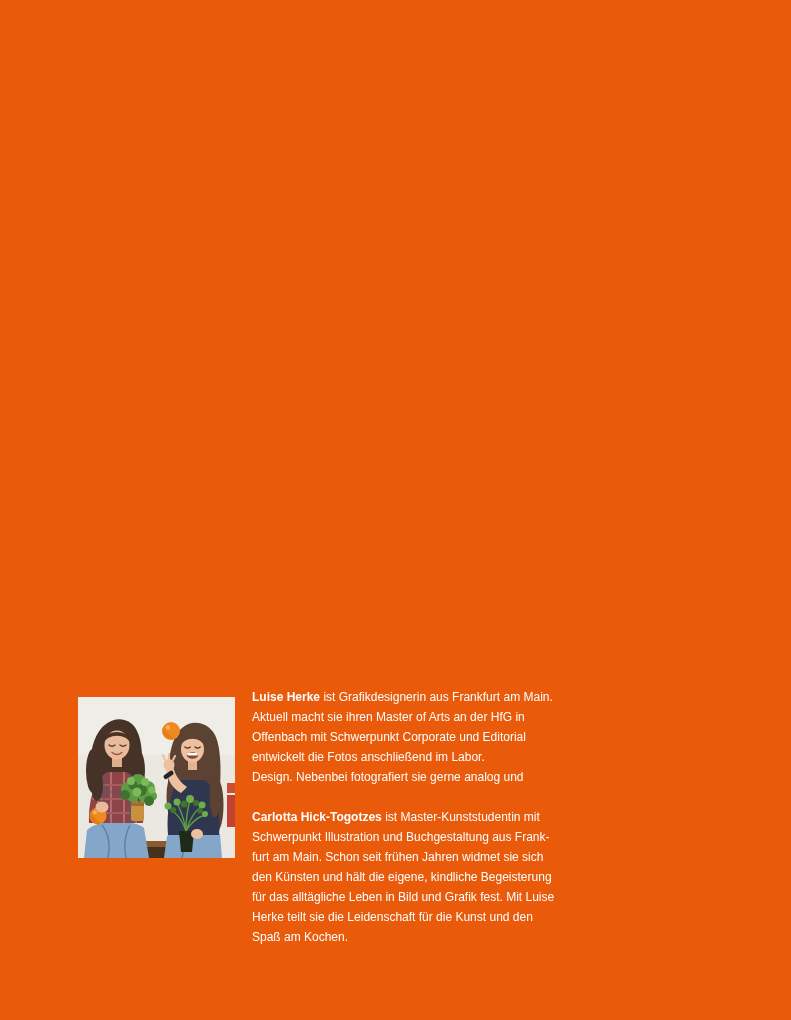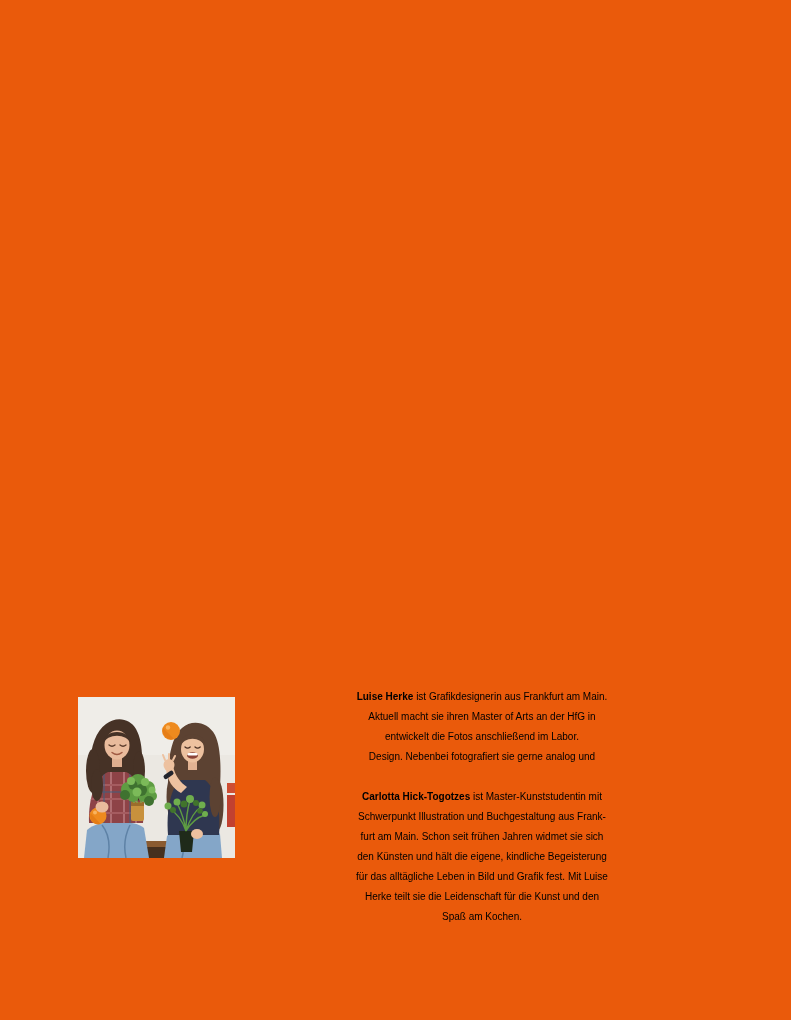--- a/index.html
+++ b/index.html
@@ -18,24 +18,23 @@
     width: 157px;
     height: 161px;
     margin: 0;
   }
   figure.photo svg { display: block; width: 100%; height: 100%; }
   .bios {
     position: absolute;
     left: 252px;
     top: 687px;
     width: 460px;
-    color: #000000;
-    font-size: 10px;
+    color: #ffffff;
+    font-size: 12px;
     line-height: 20px;
-    text-align: center;
   }
   .bios p { margin: 0; }
   .bios p + p { margin-top: 20px; }
   .line { display: block; white-space: nowrap; }
   .bios strong { font-weight: 700; }
 </style>
 </head>
 <body>
 
 <div class="page">
@@ -158,21 +157,21 @@
             <circle cx="122" cy="114" r="2.8"></circle>
         </g>
         <ellipse cx="119" cy="137" rx="6" ry="5" fill="#EDC19F"></ellipse>
       </g>
     </svg>
   </figure>
 
   <section class="bios">
     <p>
       <span class="line"><strong>Luise Herke</strong><span> ist Grafikdesignerin aus Frankfurt am Main.</span></span>
-      <span><span class="line">Aktuell macht sie ihren Master of Arts an der HfG in</span><span class="line">entwickelt die Fotos anschließend im Labor.</span><span class="line">Design. Nebenbei fotografiert sie gerne analog und</span></span>
+      <span><span class="line">Aktuell macht sie ihren Master of Arts an der HfG in</span><span class="line">Offenbach mit Schwerpunkt Corporate und Editorial</span><span class="line">entwickelt die Fotos anschließend im Labor.</span><span class="line">Design. Nebenbei fotografiert sie gerne analog und</span></span>
     </p>
     <p>
       <span class="line"><strong>Carlotta Hick-Togotzes</strong><span> ist Master-Kunststudentin mit</span></span>
       <span><span class="line">Schwerpunkt Illustration und Buchgestaltung aus Frank-</span><span class="line">furt am Main. Schon seit frühen Jahren widmet sie sich</span><span class="line">den Künsten und hält die eigene, kindliche Begeisterung</span><span class="line">für das alltägliche Leben in Bild und Grafik fest. Mit Luise</span><span class="line">Herke teilt sie die Leidenschaft für die Kunst und den</span><span class="line">Spaß am Kochen.</span></span>
     </p>
   </section>
 
 </div>
 
 </body></html>

